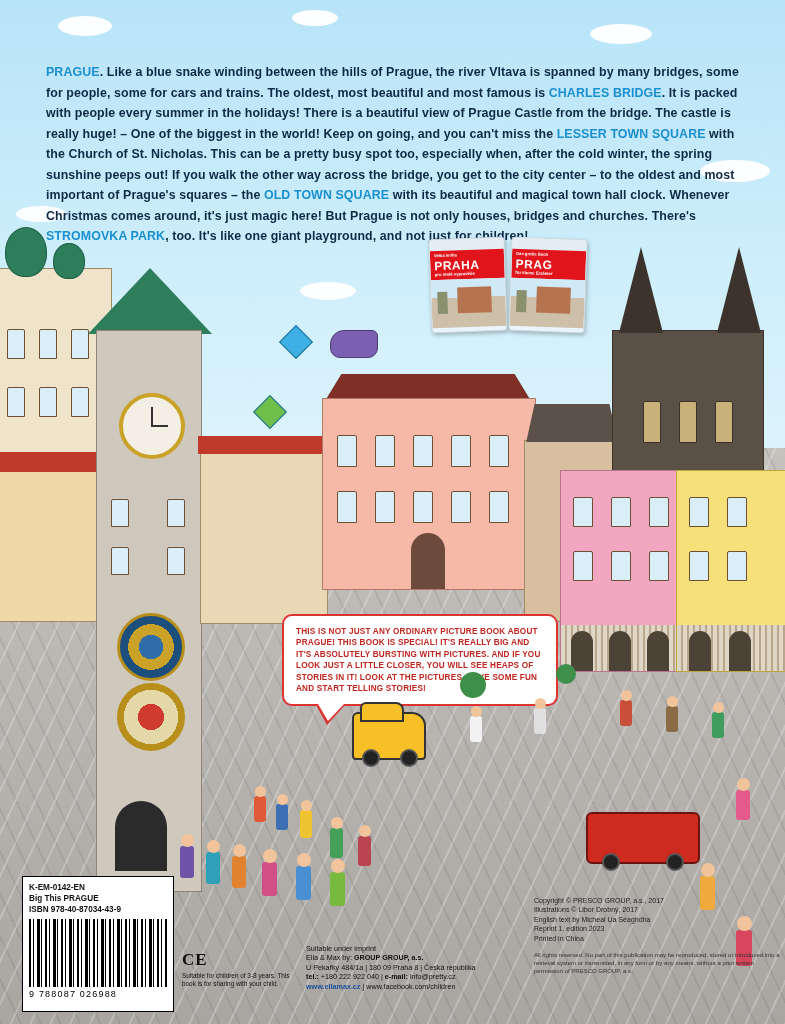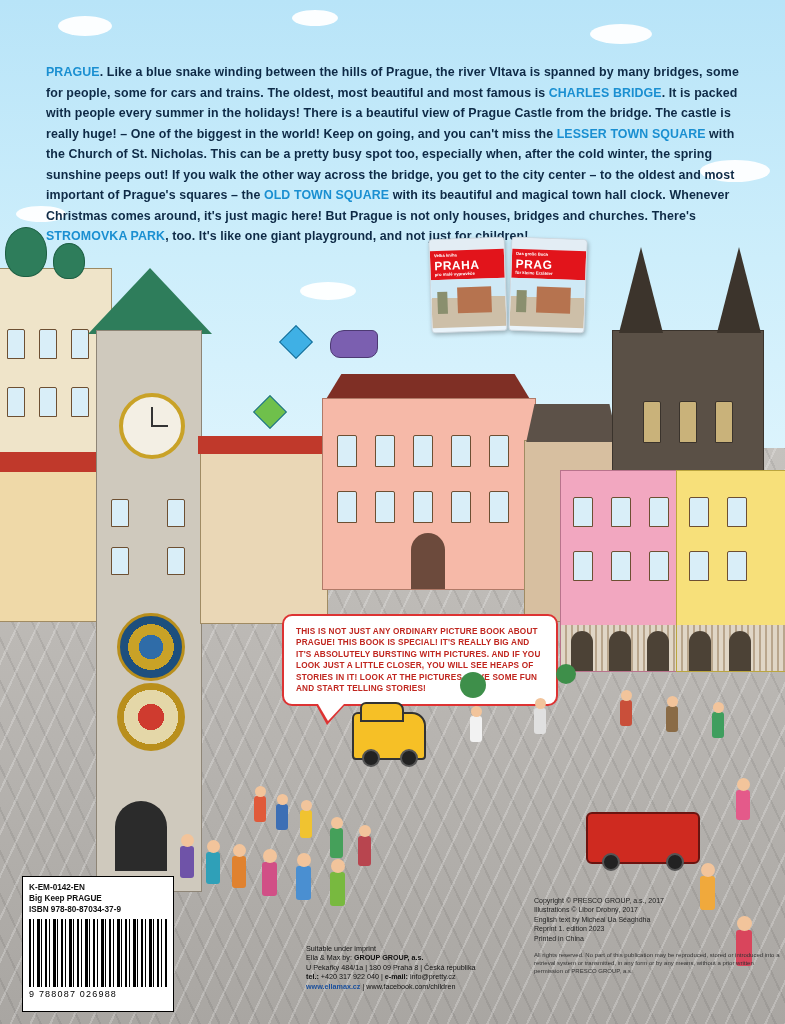--- a/index.html
+++ b/index.html
@@ -310,37 +310,41 @@
   <div class="fig" style="left:700px;top:876px;width:15px;height:34px;background:#f0a93c;"></div>
   <div class="head" style="left:701px;top:863px;width:14px;height:14px;"></div>
   <div class="fig" style="left:736px;top:930px;width:16px;height:36px;background:#d9455c;"></div>
   <div class="head" style="left:737px;top:916px;width:15px;height:15px;"></div>
 
   <div class="tree" style="left:460px;top:672px;"></div>
   <div class="tree" style="left:556px;top:664px;width:20px;height:20px;"></div>
 
   <div class="barcode-box">
     <div class="bc-line1">K-EM-0142-EN</div>
-    <div class="bc-line1">Big Keep PRAGUE</div>
-    <div class="bc-line1">ISBN 978-80-87034-37-9</div>
+    <div class="bc-line1">Big This PRAGUE</div>
+    <div class="bc-line1">ISBN 978-40-87034-43-9</div>
     <div class="bars"></div>
     <div class="bc-digits">9 788087 026988</div>
   </div>
 
+  <div class="ce-block">
+    <div class="ce-mark">CE</div>
+    <div class="ce-text">Suitable for children of 3-8 years. This book is for sharing with your child.</div>
+  </div>
 
   <div class="publisher">
     <div>Suitable under imprint</div>
     <div>
       <span>Ella &amp; Max by:</span>
       <b>GROUP GROUP, a.s.</b>
     </div>
     <div>U Pekařky 484/1a | 180 09 Praha 8 | Česká republika</div>
     <div>
       <b>tel.:</b>
-      <span>+420 317 922 040 |</span>
+      <span>+180 222 922 040 |</span>
       <b>e-mail:</b>
       <span>info@pretty.cz</span>
     </div>
     <div>
       <span class="link">www.ellamax.cz</span>
       <span>| www.facebook.com/children</span>
     </div>
   </div>
 
   <div class="copyright" id="copyright">

